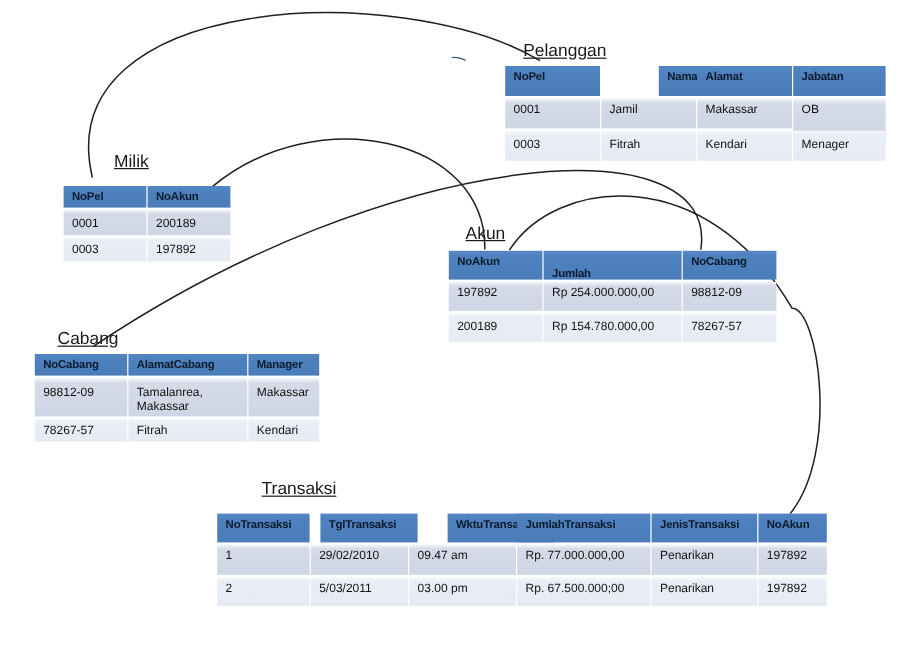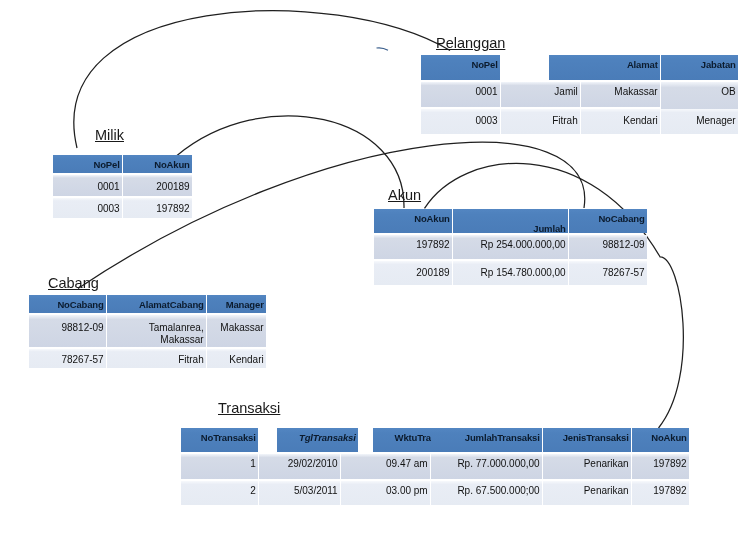--- a/index.html
+++ b/index.html
@@ -1,21 +1,21 @@
 <!DOCTYPE html>
 <html><head>
 <meta charset="utf-8">
 <style>
   html,body{margin:0;padding:0;}
   body{width:753px;height:542px;background:#ffffff;position:relative;overflow:hidden;
        font-family:"Liberation Sans",sans-serif;}
   .stage{position:absolute;left:0;top:0;width:753px;height:542px;}
   .tbl{position:absolute;}
   .cell{position:absolute;box-sizing:border-box;font-size:10px;line-height:11.5px;
-        color:#111111;padding:4px 2px 0 7px;overflow:hidden;text-align:right;}
+        color:#111111;padding:4px 2px 0 7px;overflow:hidden;}
   .cell.hdr{background:linear-gradient(180deg,#5386c2 0%,#4e81bd 22%,#4a7cb8 100%);color:#0b1b2e;font-weight:bold;padding-top:4px;font-size:9.5px;letter-spacing:-0.15px;}
   .cell.r1{background:linear-gradient(180deg,#f2f5fa 0%,#d5dbe7 14%,#ced5e4 100%);}
   .cell.r2{background:linear-gradient(180deg,#f7f9fc 0%,#e9edf5 14%,#e6ebf3 100%);}
   .lbl{position:absolute;font-size:14.5px;color:#191919;white-space:nowrap;text-decoration:underline;}
   svg.links{position:absolute;left:0;top:0;width:753px;height:542px;pointer-events:none;}
   svg.links path{fill:none;stroke:#1f1f1f;stroke-width:1.25;}
 </style>
 </head>
 <body>
 
@@ -74,21 +74,21 @@
       <div class="cell hdr" style="left: 178px; top: 0px; width: 58.7px; height: 18px; padding-top: 4px;">Manager</div>
       <div class="cell r1" style="left: 0px; top: 20px; width: 76.7px; height: 32px; padding-top: 7px;">98812-09</div>
       <div class="cell r1" style="left: 78px; top: 20px; width: 98.7px; height: 32px; padding-top: 7px;">Tamalanrea, Makassar</div>
       <div class="cell r1" style="left: 178px; top: 20px; width: 58.7px; height: 32px; padding-top: 7px;">Makassar</div>
       <div class="cell r2" style="left: 0px; top: 54px; width: 76.7px; height: 19px; padding-top: 5px;">78267-57</div>
       <div class="cell r2" style="left: 78px; top: 54px; width: 98.7px; height: 19px; padding-top: 5px;">Fitrah</div>
       <div class="cell r2" style="left: 178px; top: 54px; width: 58.7px; height: 19px; padding-top: 5px;">Kendari</div>
     </div>
   <div class="tbl" style="left: 181px; top: 428px;">
       <div class="cell hdr" style="left: 0px; top: 0px; width: 76.7px; height: 24px;">NoTransaksi</div>
-      <div class="cell hdr" style="left: 96px; top: 0px; width: 80.7px; height: 24px; font-style: italic;">TglTransaksi</div>
+      <div class="cell hdr" style="left: 86px; top: 0px; width: 80.7px; height: 24px;">TglTransaksi</div>
       <div class="cell hdr" style="left: 160px; top: 0px; width: 88.7px; height: 24px; margin-left: 32px;">WktuTransaksi</div>
       <div class="cell hdr" style="left: 250px; top: 0px; width: 110.7px; height: 24px;">JumlahTransaksi</div>
       <div class="cell hdr" style="left: 362px; top: 0px; width: 87.7px; height: 24px;">JenisTransaksi</div>
       <div class="cell hdr" style="left: 451px; top: 0px; width: 56.7px; height: 24px;">NoAkun</div>
       <div class="cell r1" style="left: 0px; top: 26px; width: 76.7px; height: 25px;">1</div>
       <div class="cell r1" style="left: 78px; top: 26px; width: 80.7px; height: 25px;">29/02/2010</div>
       <div class="cell r1" style="left: 160px; top: 26px; width: 88.7px; height: 25px;">09.47 am</div>
       <div class="cell r1" style="left: 250px; top: 26px; width: 110.7px; height: 25px;">Rp. 77.000.000,00</div>
       <div class="cell r1" style="left: 362px; top: 26px; width: 87.7px; height: 25px;">Penarikan</div>
       <div class="cell r1" style="left: 451px; top: 26px; width: 56.7px; height: 25px;">197892</div>

